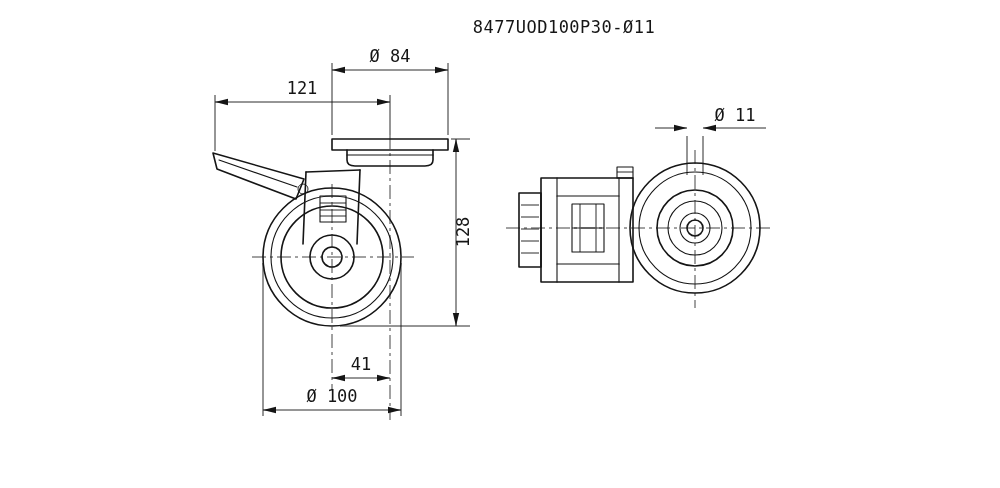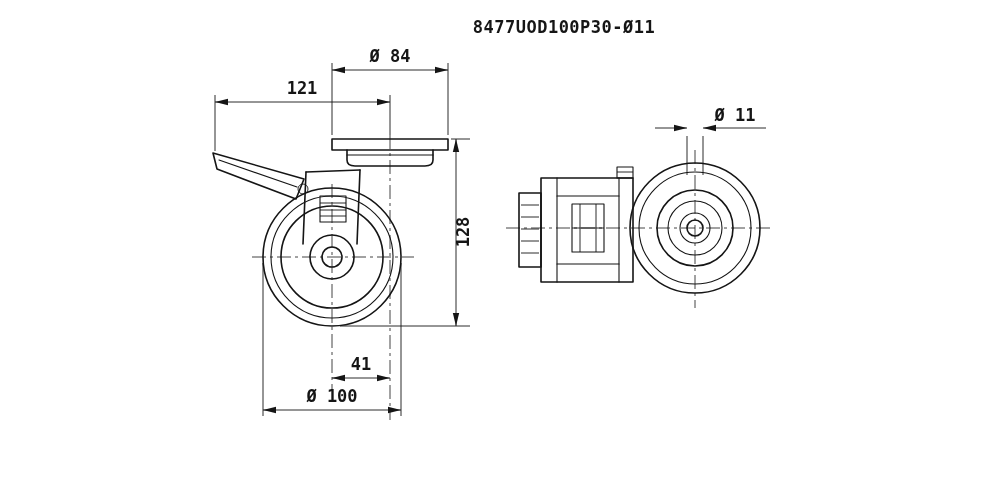--- a/index.html
+++ b/index.html
@@ -6,21 +6,20 @@
     margin: 0;
     padding: 0;
     background: #ffffff;
   }
   .canvas {
     position: relative;
     width: 1000px;
     height: 488px;
     background: #ffffff;
     overflow: hidden;
-    font-weight: bold;
   }
   svg { display: block; }
   .edge   { fill: none; stroke: #151515; stroke-width: 1.6; stroke-linejoin: round; stroke-linecap: round; }
   .medge  { fill: none; stroke: #151515; stroke-width: 1.1; stroke-linejoin: round; stroke-linecap: round; }
   .thin   { fill: none; stroke: #151515; stroke-width: 0.9; }
   .center { fill: none; stroke: #151515; stroke-width: 0.8; stroke-dasharray: 14 4 3 4; }
   .dim    { fill: none; stroke: #151515; stroke-width: 0.9; }
   .arrow  { fill: #151515; stroke: none; }
   .dim-text {
     font-family: "DejaVu Sans Mono", "Liberation Mono", monospace;

